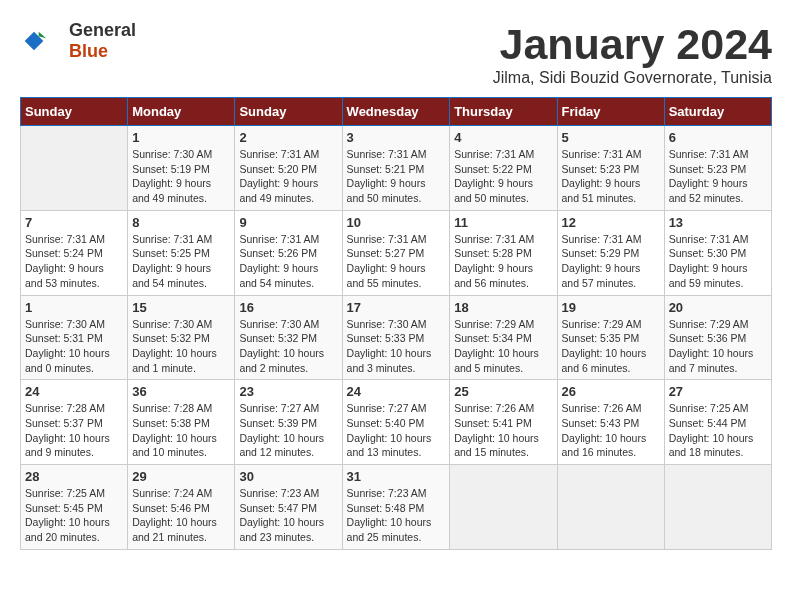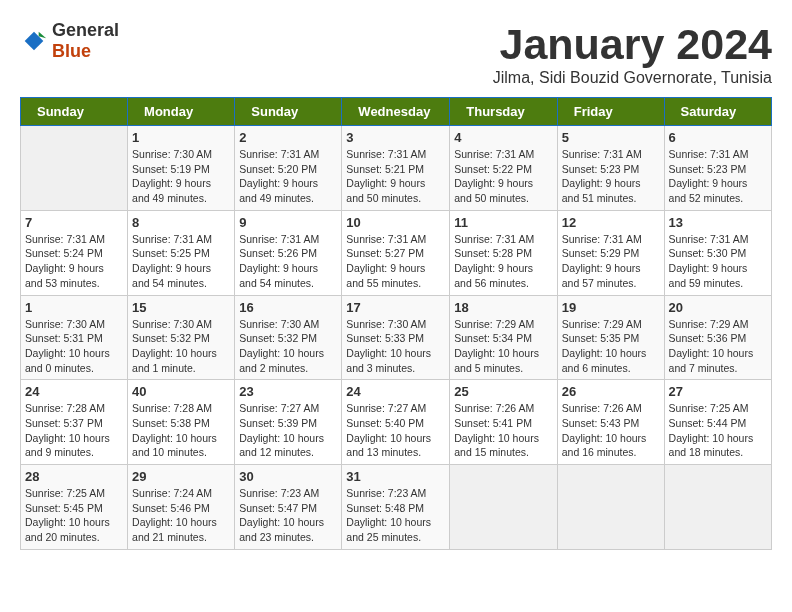--- a/index.html
+++ b/index.html
@@ -12,21 +12,21 @@
     }
     .header {
       display: flex;
       align-items: flex-start;
       justify-content: space-between;
       margin-bottom: 10px;
     }
     .logo {
       display: flex;
       align-items: center;
-      gap: 4px;
+      gap: 21px;
     }
     .logo-icon {
       width: 28px;
       height: 28px;
     }
     .title-block {
       text-align: right;
     }
     .calendar-title {
       font-size: 43px;
@@ -36,23 +36,23 @@
     .calendar-subtitle {
       font-size: 16px;
       color: #333;
     }
     table {
       width: 100%;
       border-collapse: collapse;
       font-size: 11px;
     }
     thead tr th {
-      background-color: #4d7c0f;
+      background-color: #7f1d1d;
       color: #fff;
-      padding: 6px 16px;
+      padding: 6px 4px;
       text-align: left;
       font-size: 13px;
       border: 1px solid #1a6fc4;
     }
     tbody tr td {
       border: 1px solid #ccc;
       vertical-align: top;
       padding: 4px;
       width: 108px;
       min-height: 70px;
@@ -197,21 +197,21 @@
           <div class="day-number">20</div>
           <div class="day-info">Sunrise: 7:29 AM<br>Sunset: 5:36 PM<br>Daylight: 10 hours<br>and 7 minutes.</div>
         </td>
       </tr>
       <tr>
         <td>
           <div class="day-number">24</div>
           <div class="day-info">Sunrise: 7:28 AM<br>Sunset: 5:37 PM<br>Daylight: 10 hours<br>and 9 minutes.</div>
         </td>
         <td>
-          <div class="day-number">40</div>
+          <div class="day-number">36</div>
           <div class="day-info">Sunrise: 7:28 AM<br>Sunset: 5:38 PM<br>Daylight: 10 hours<br>and 10 minutes.</div>
         </td>
         <td>
           <div class="day-number">23</div>
           <div class="day-info">Sunrise: 7:27 AM<br>Sunset: 5:39 PM<br>Daylight: 10 hours<br>and 12 minutes.</div>
         </td>
         <td>
           <div class="day-number">24</div>
           <div class="day-info">Sunrise: 7:27 AM<br>Sunset: 5:40 PM<br>Daylight: 10 hours<br>and 13 minutes.</div>
         </td>

